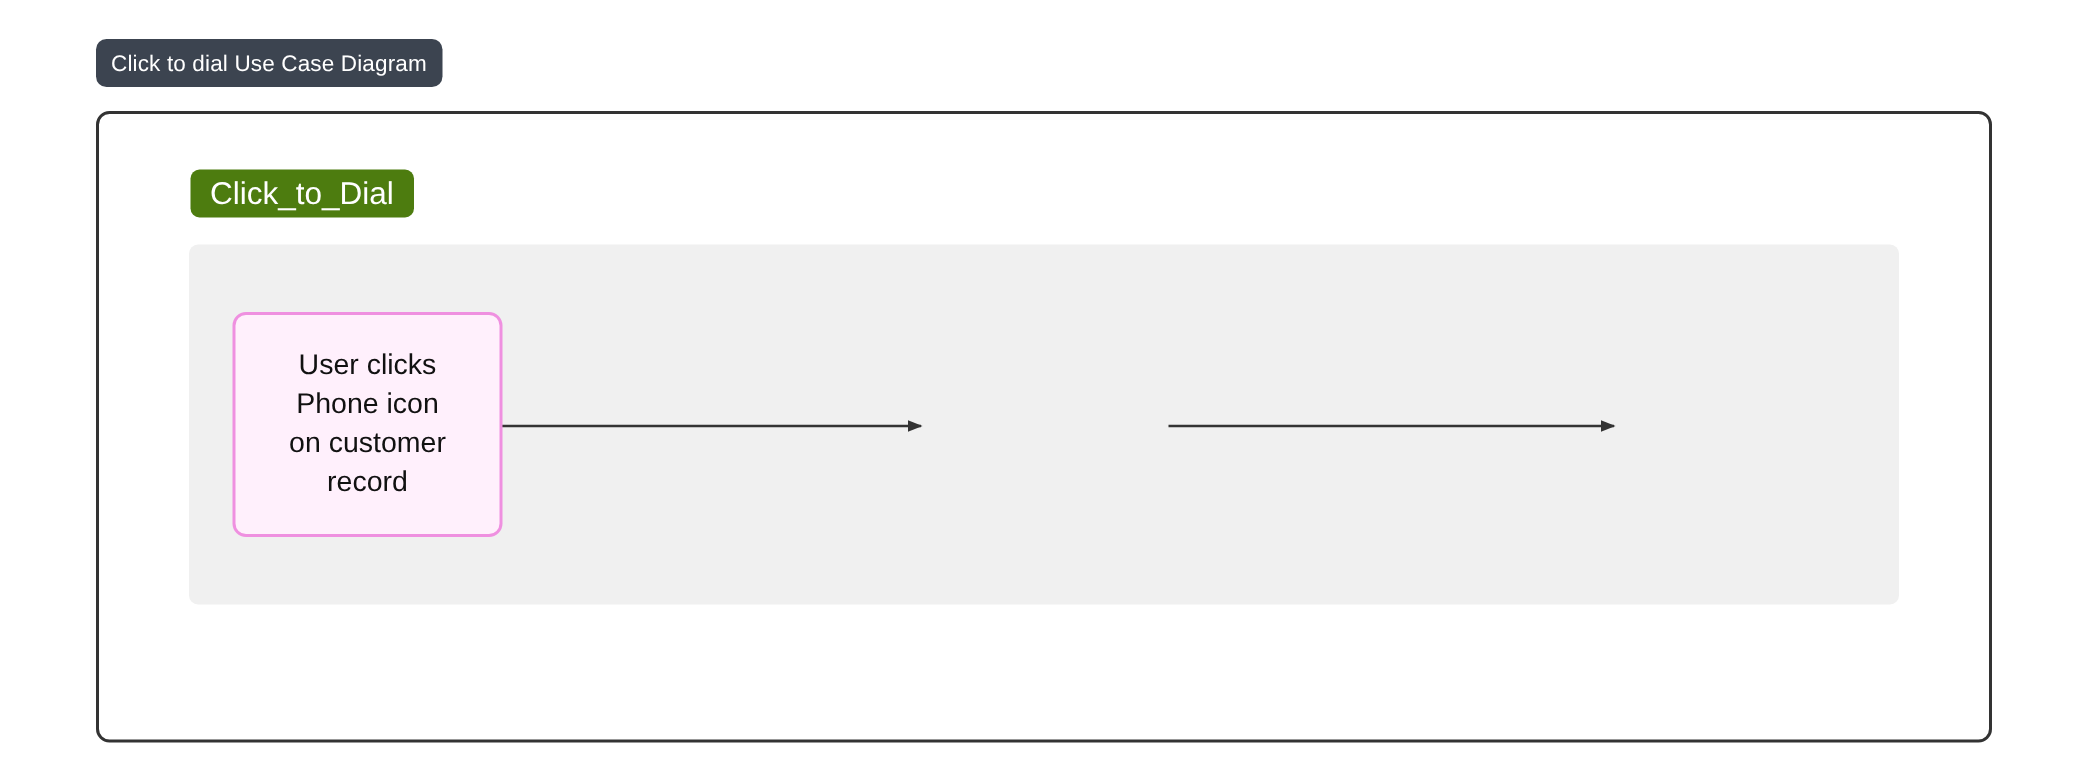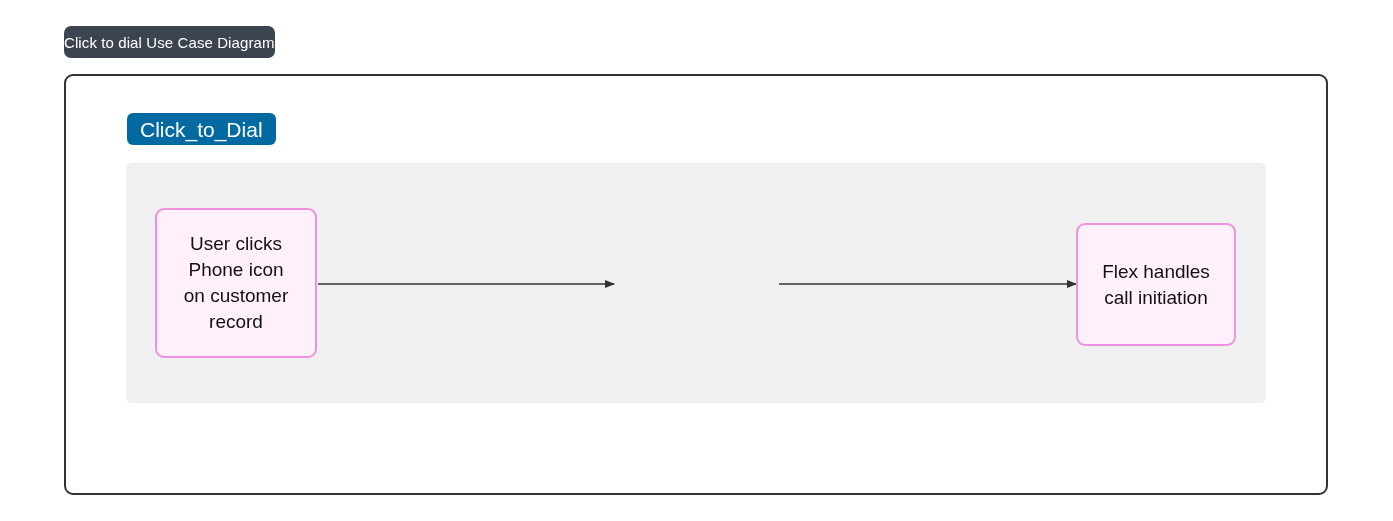--- a/index.html
+++ b/index.html
@@ -21,21 +21,21 @@
     height: 521px;
   }
 
   
   .title-badge {
     position: absolute;
     left: 64px;
     top: 26px;
     height: 32px;
     box-sizing: border-box;
-    padding: 0 0;
+    padding: 0 10px;
     display: flex;
     align-items: center;
     background: #3c4450;
     color: #ffffff;
     border-radius: 7px;
     font-size: 15px;
     line-height: 1;
     white-space: nowrap;
     letter-spacing: 0.1px;
   }
@@ -56,21 +56,21 @@
   
   .subgraph-label {
     position: absolute;
     left: 127px;
     top: 113px;
     height: 22px;
     box-sizing: border-box;
     padding: 16px 13px;
     display: flex;
     align-items: center;
-    background: #0369a1;
+    background: #4d7c0f;
     color: #ffffff;
     border-radius: 6px;
     font-size: 21px;
     line-height: 1;
     white-space: nowrap;
   }
 
   
   .subgraph-body {
     position: absolute;
@@ -95,21 +95,21 @@
     text-align: center;
     color: #111111;
     font-size: 19px;
     line-height: 26px;
     z-index: 3;
   }
   .node .node-text {
     white-space: pre;
     display: block;
   }
-  .node-1 { left: 155px; top: 208px; width: 162px; height: 150px; }
+  .node-1 { left: 155px; top: 208px; width: 180px; height: 150px; }
   .node-2 { left: 614px; top: 221px; width: 163px; height: 124px; }
   .node-3 { left: 1076px; top: 223px; width: 160px; height: 123px; }
 
   
   .node-2 .node-text {
     position: relative;
     left: 0;
   }
 
   
@@ -147,18 +147,14 @@
   <div class="subgraph-label">Click_to_Dial</div>
 
   <div class="node node-1">
     <span class="node-text">User clicks
 Phone icon
 on customer
 record</span>
   </div>
 
 
-  <div class="node node-3">
-    <span class="node-text">Flex handles
-call initiation</span>
-  </div>
 
 </div>
 
 </body></html>

